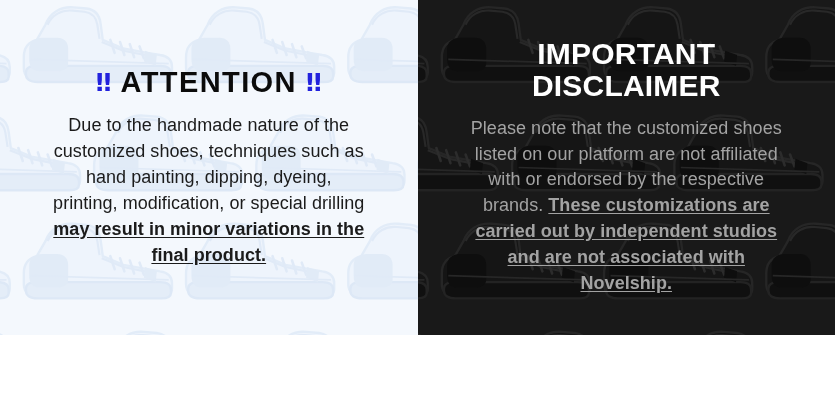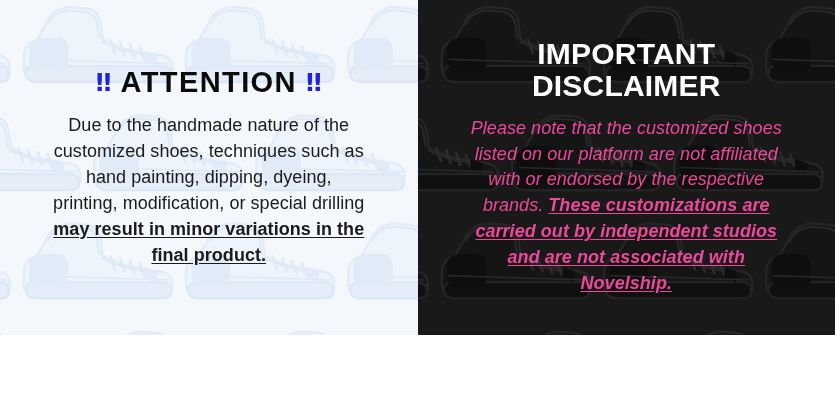--- a/index.html
+++ b/index.html
@@ -91,21 +91,21 @@
 
   
   .body-copy {
     margin: 0;
     font-size: 18px;
     line-height: 1.44;
     font-weight: 400;
     letter-spacing: 0.05px;
   }
   .body-left  { color: #1b1b1b; max-width: 312px; margin: 0 auto; }
-  .body-right { color: #ec4899; max-width: 330px; margin: 0 auto; font-style: italic; }
+  .body-right { color: #a3a3a3; max-width: 330px; margin: 0 auto; }
 
   .emphasis {
     font-weight: 700;
     text-decoration: underline;
     text-underline-offset: 2px;
   }
 </style>
 </head>
 <body>
 

